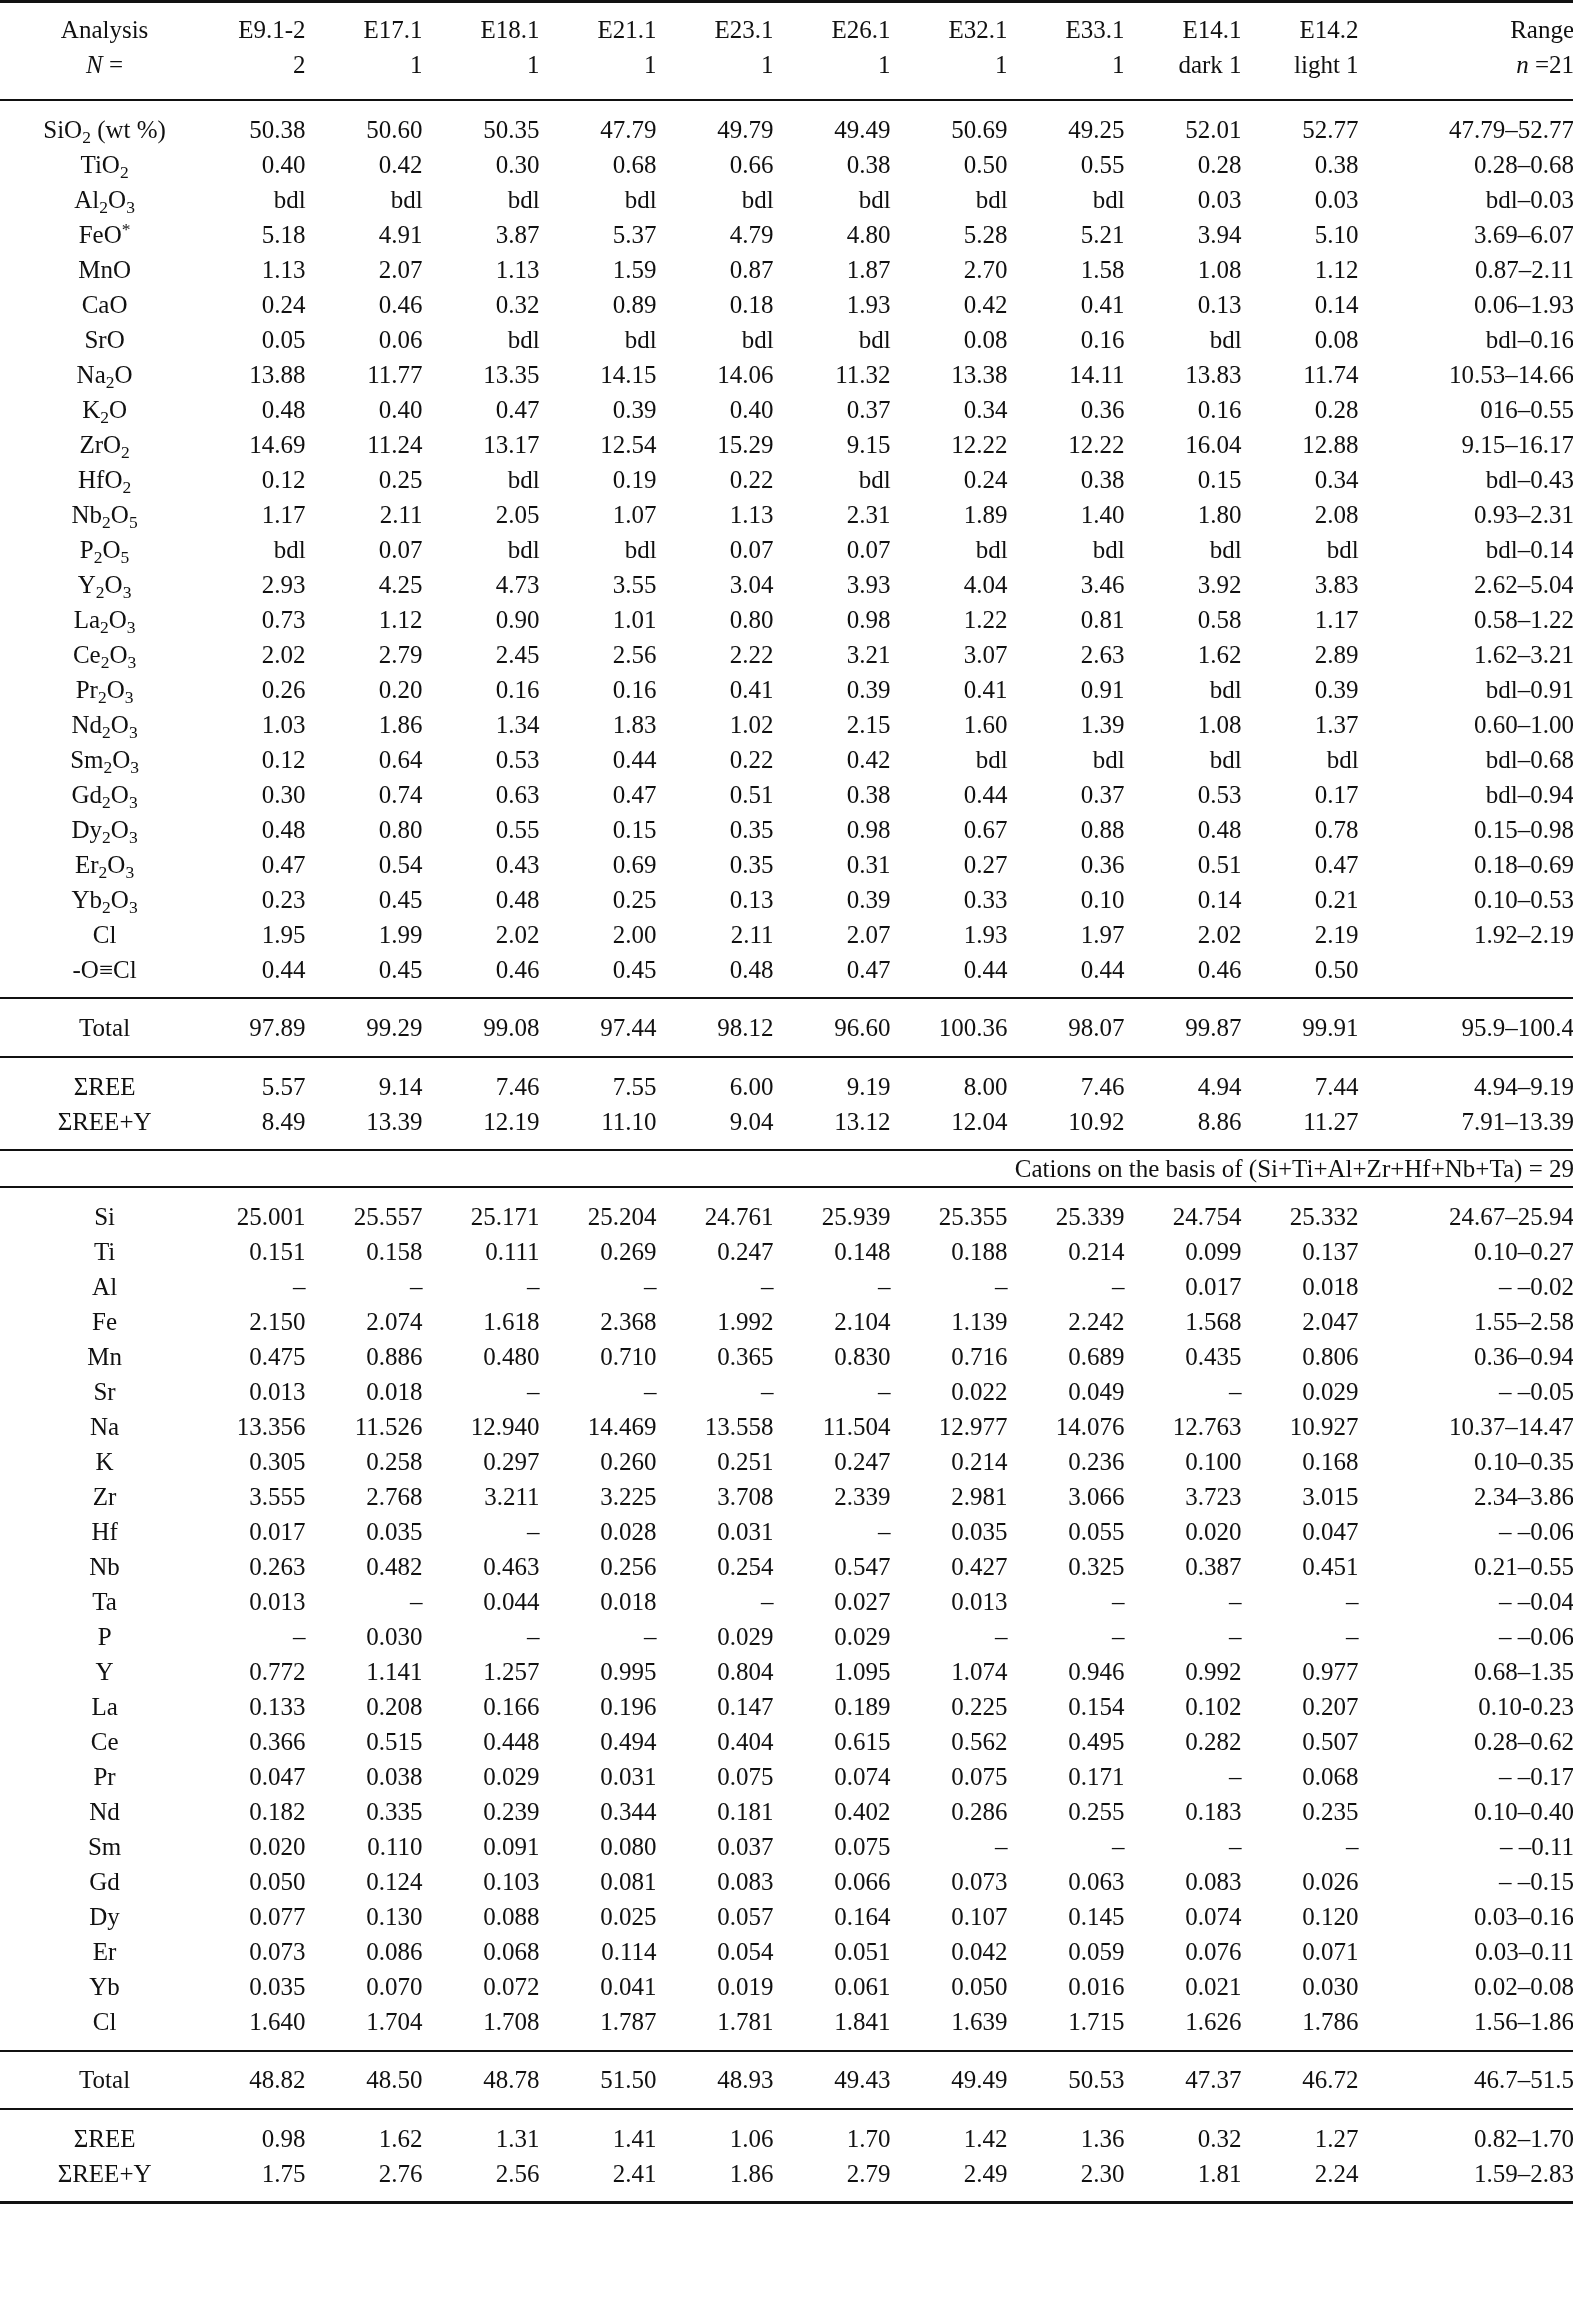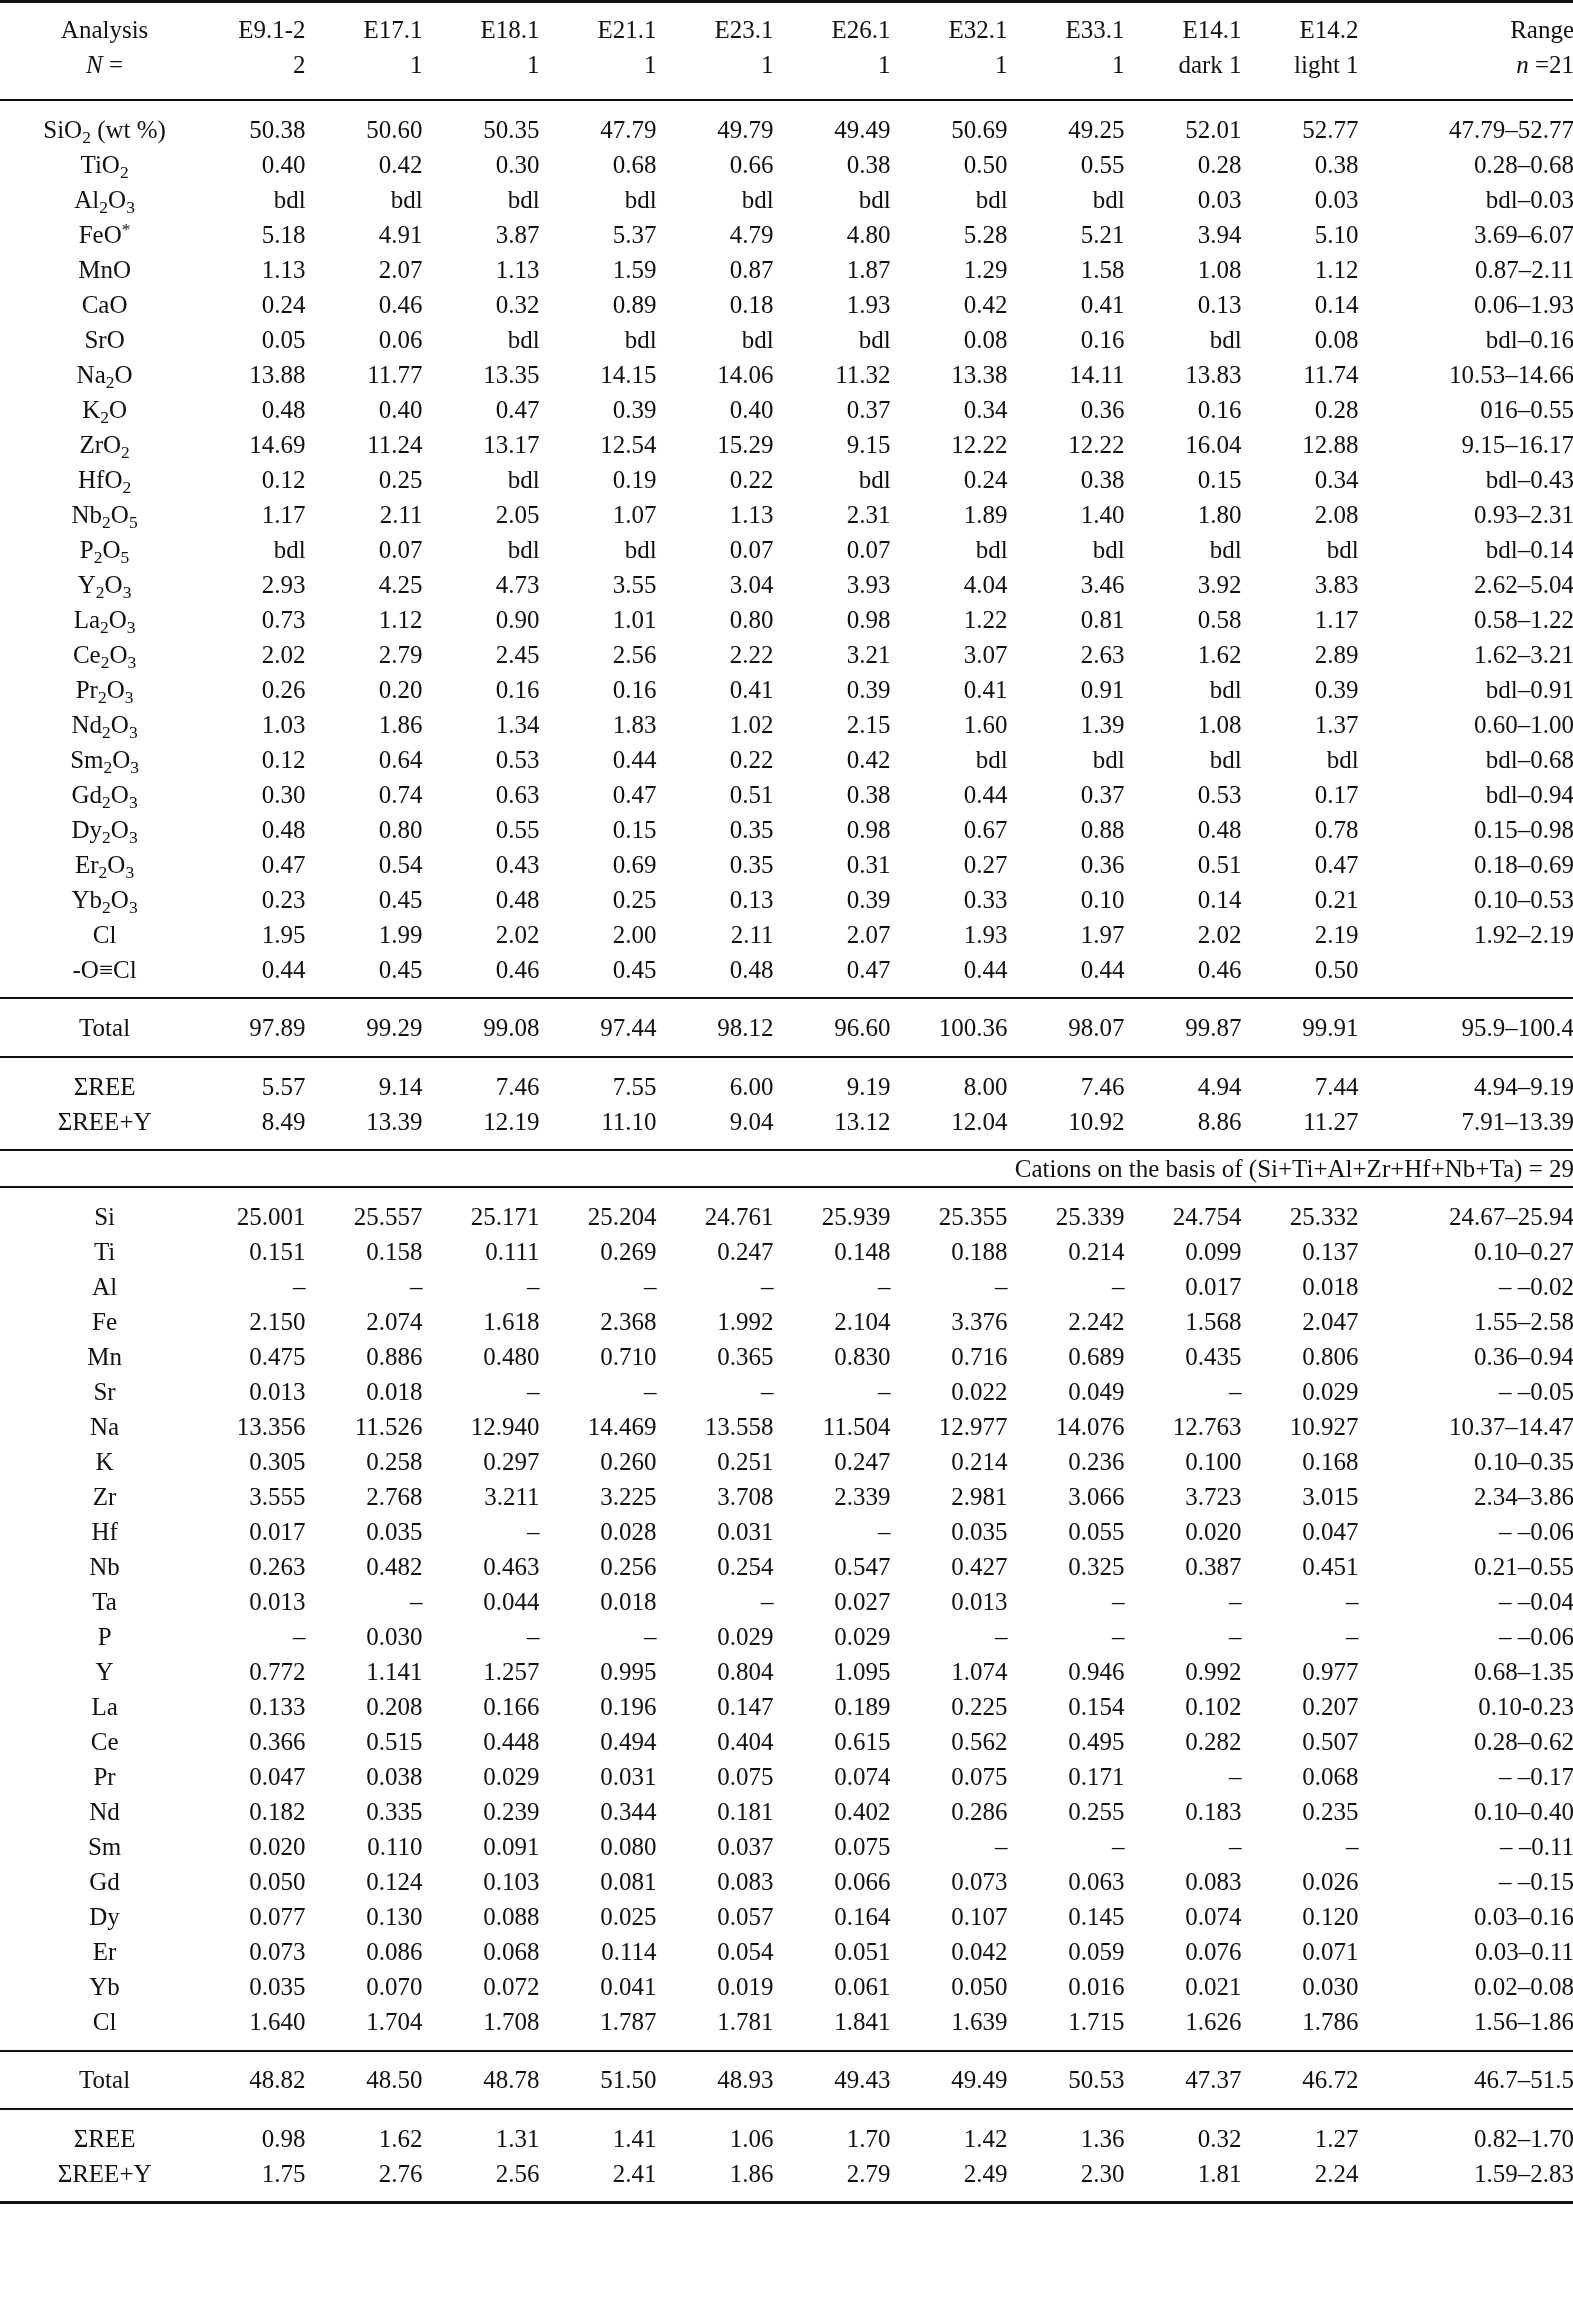--- a/index.html
+++ b/index.html
@@ -153,21 +153,21 @@
         <td class="range">3.69–6.07</td>
       </tr>
       <tr>
         <td class="label"><span>MnO</span></td>
         <td>1.13</td>
         <td>2.07</td>
         <td>1.13</td>
         <td>1.59</td>
         <td>0.87</td>
         <td>1.87</td>
-        <td>1.29</td>
+        <td>2.70</td>
         <td>1.58</td>
         <td>1.08</td>
         <td>1.12</td>
         <td class="range">0.87–2.11</td>
       </tr>
       <tr>
         <td class="label"><span>CaO</span></td>
         <td>0.24</td>
         <td>0.46</td>
         <td>0.32</td>
@@ -534,21 +534,21 @@
         <td class="range">– –0.02</td>
       </tr>
       <tr>
         <td class="label">Fe</td>
         <td>2.150</td>
         <td>2.074</td>
         <td>1.618</td>
         <td>2.368</td>
         <td>1.992</td>
         <td>2.104</td>
-        <td>3.376</td>
+        <td>1.139</td>
         <td>2.242</td>
         <td>1.568</td>
         <td>2.047</td>
         <td class="range">1.55–2.58</td>
       </tr>
       <tr>
         <td class="label">Mn</td>
         <td>0.475</td>
         <td>0.886</td>
         <td>0.480</td>

